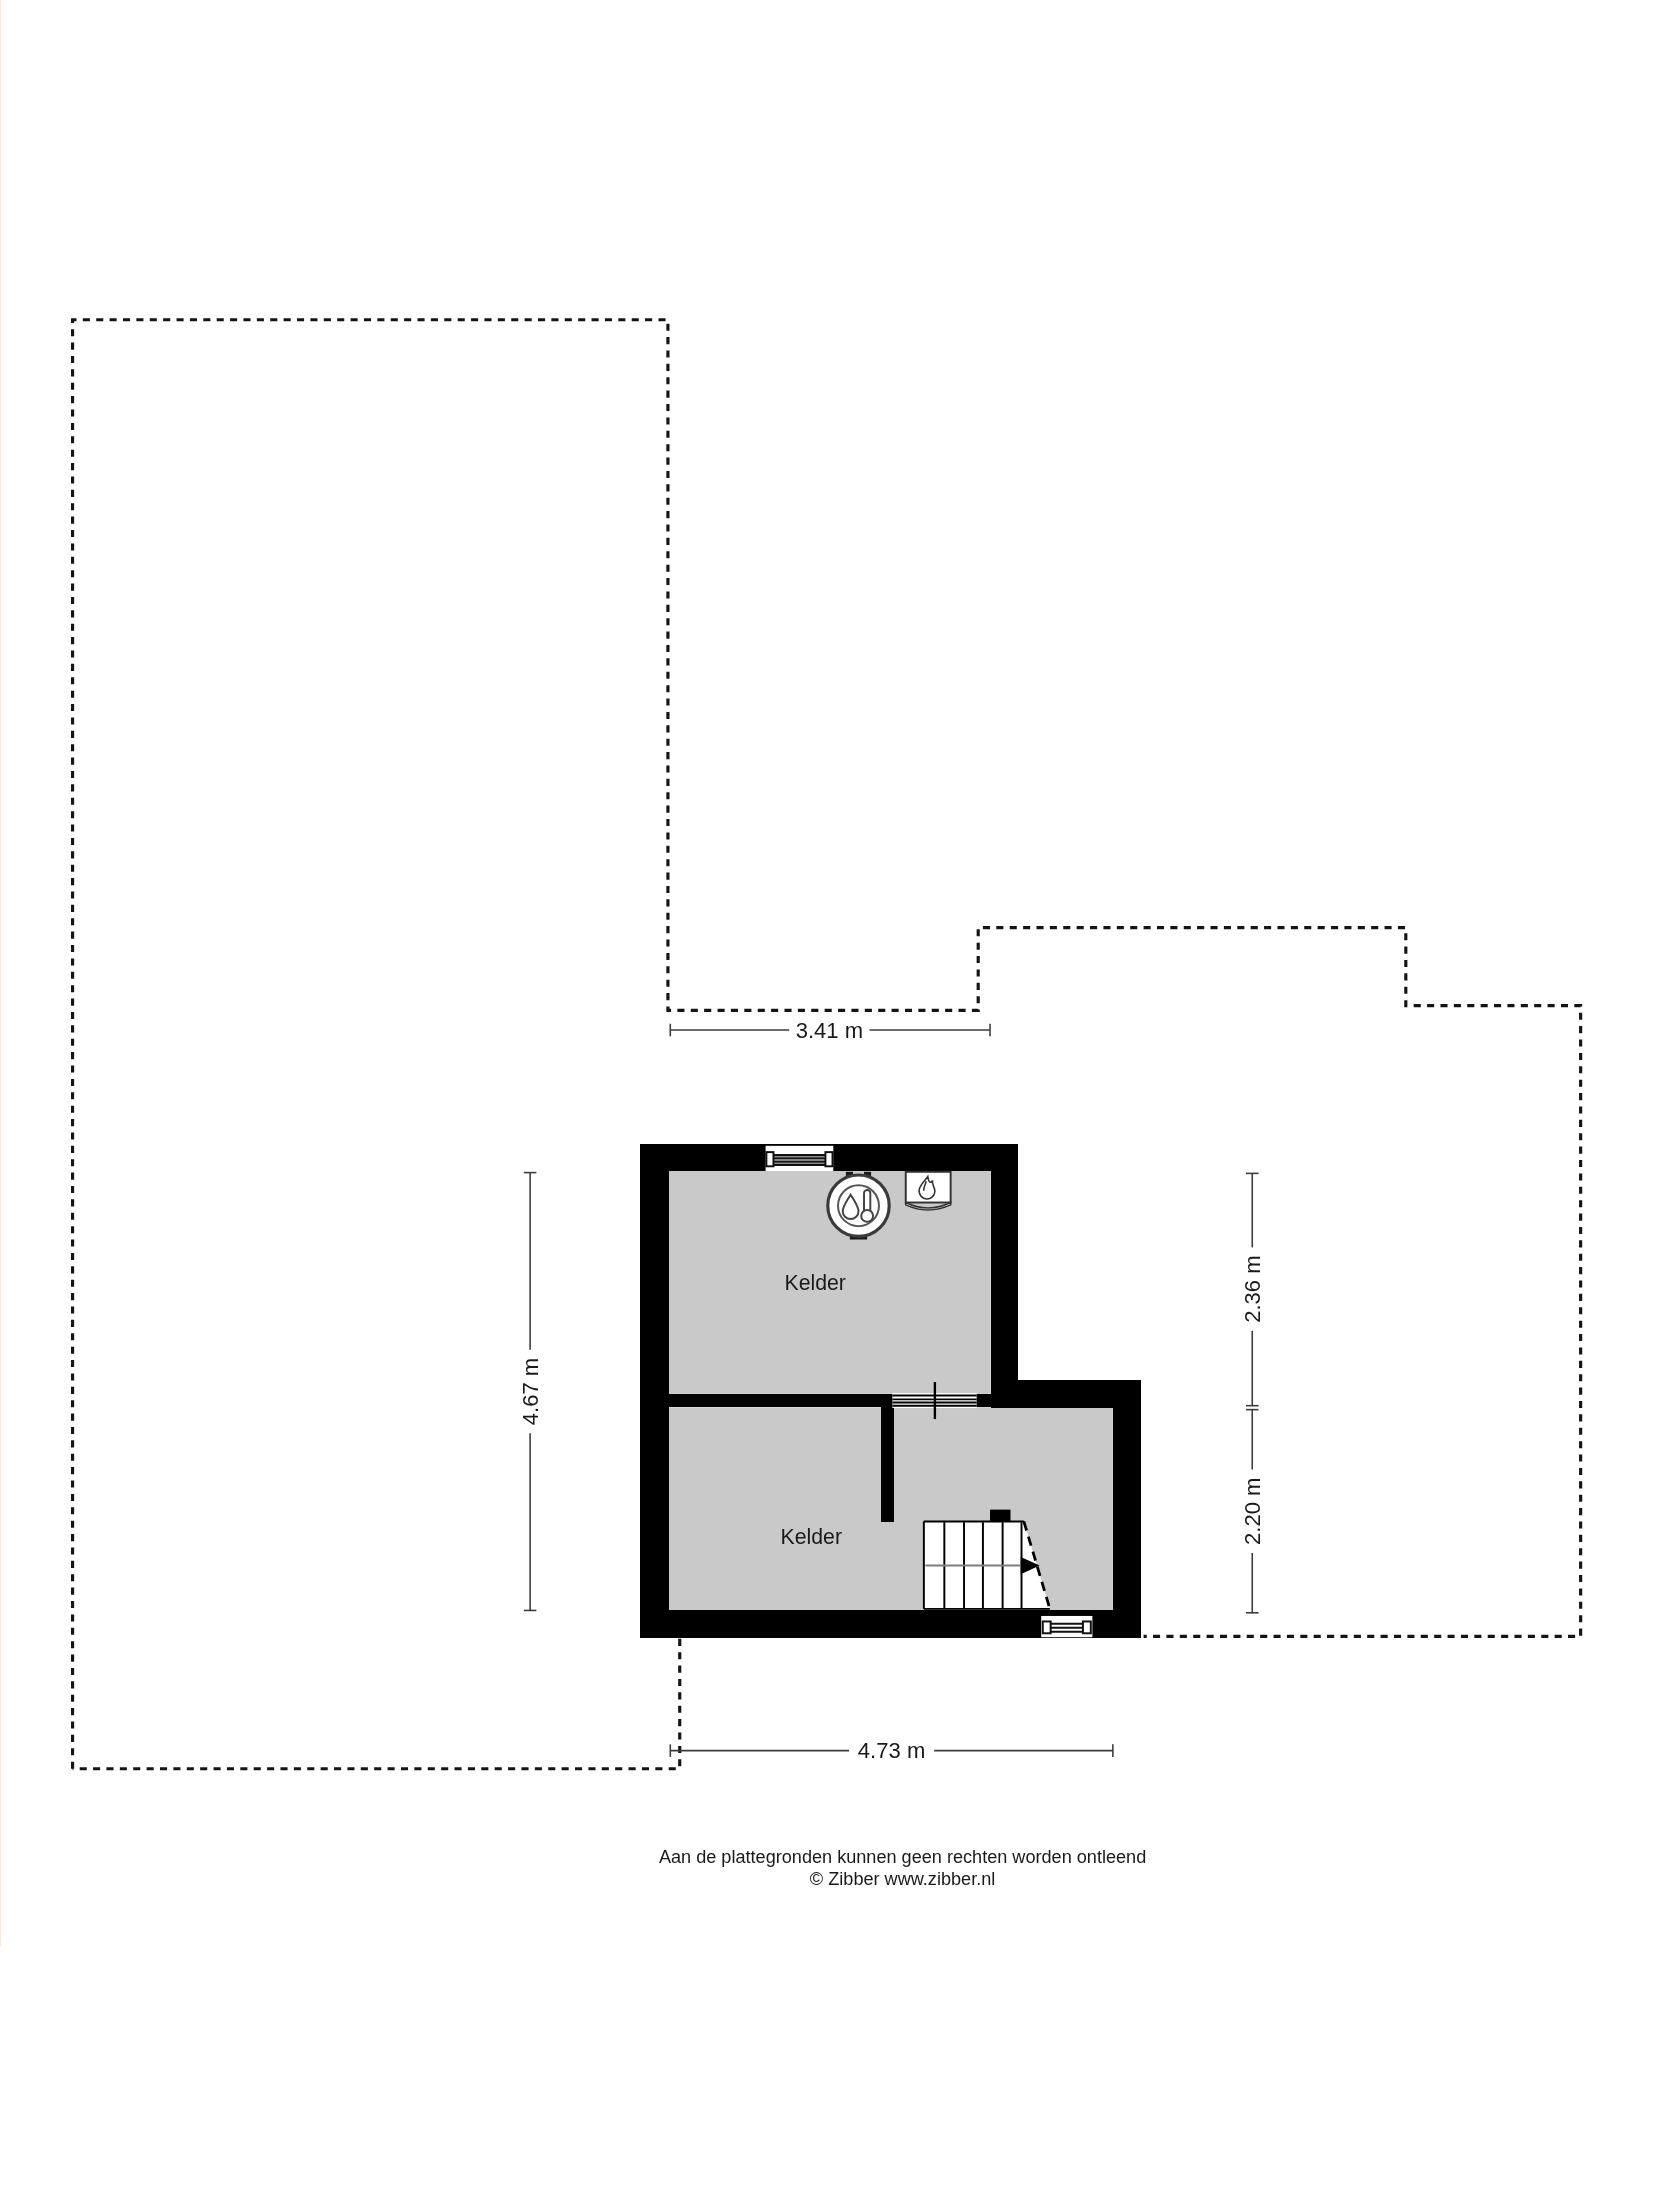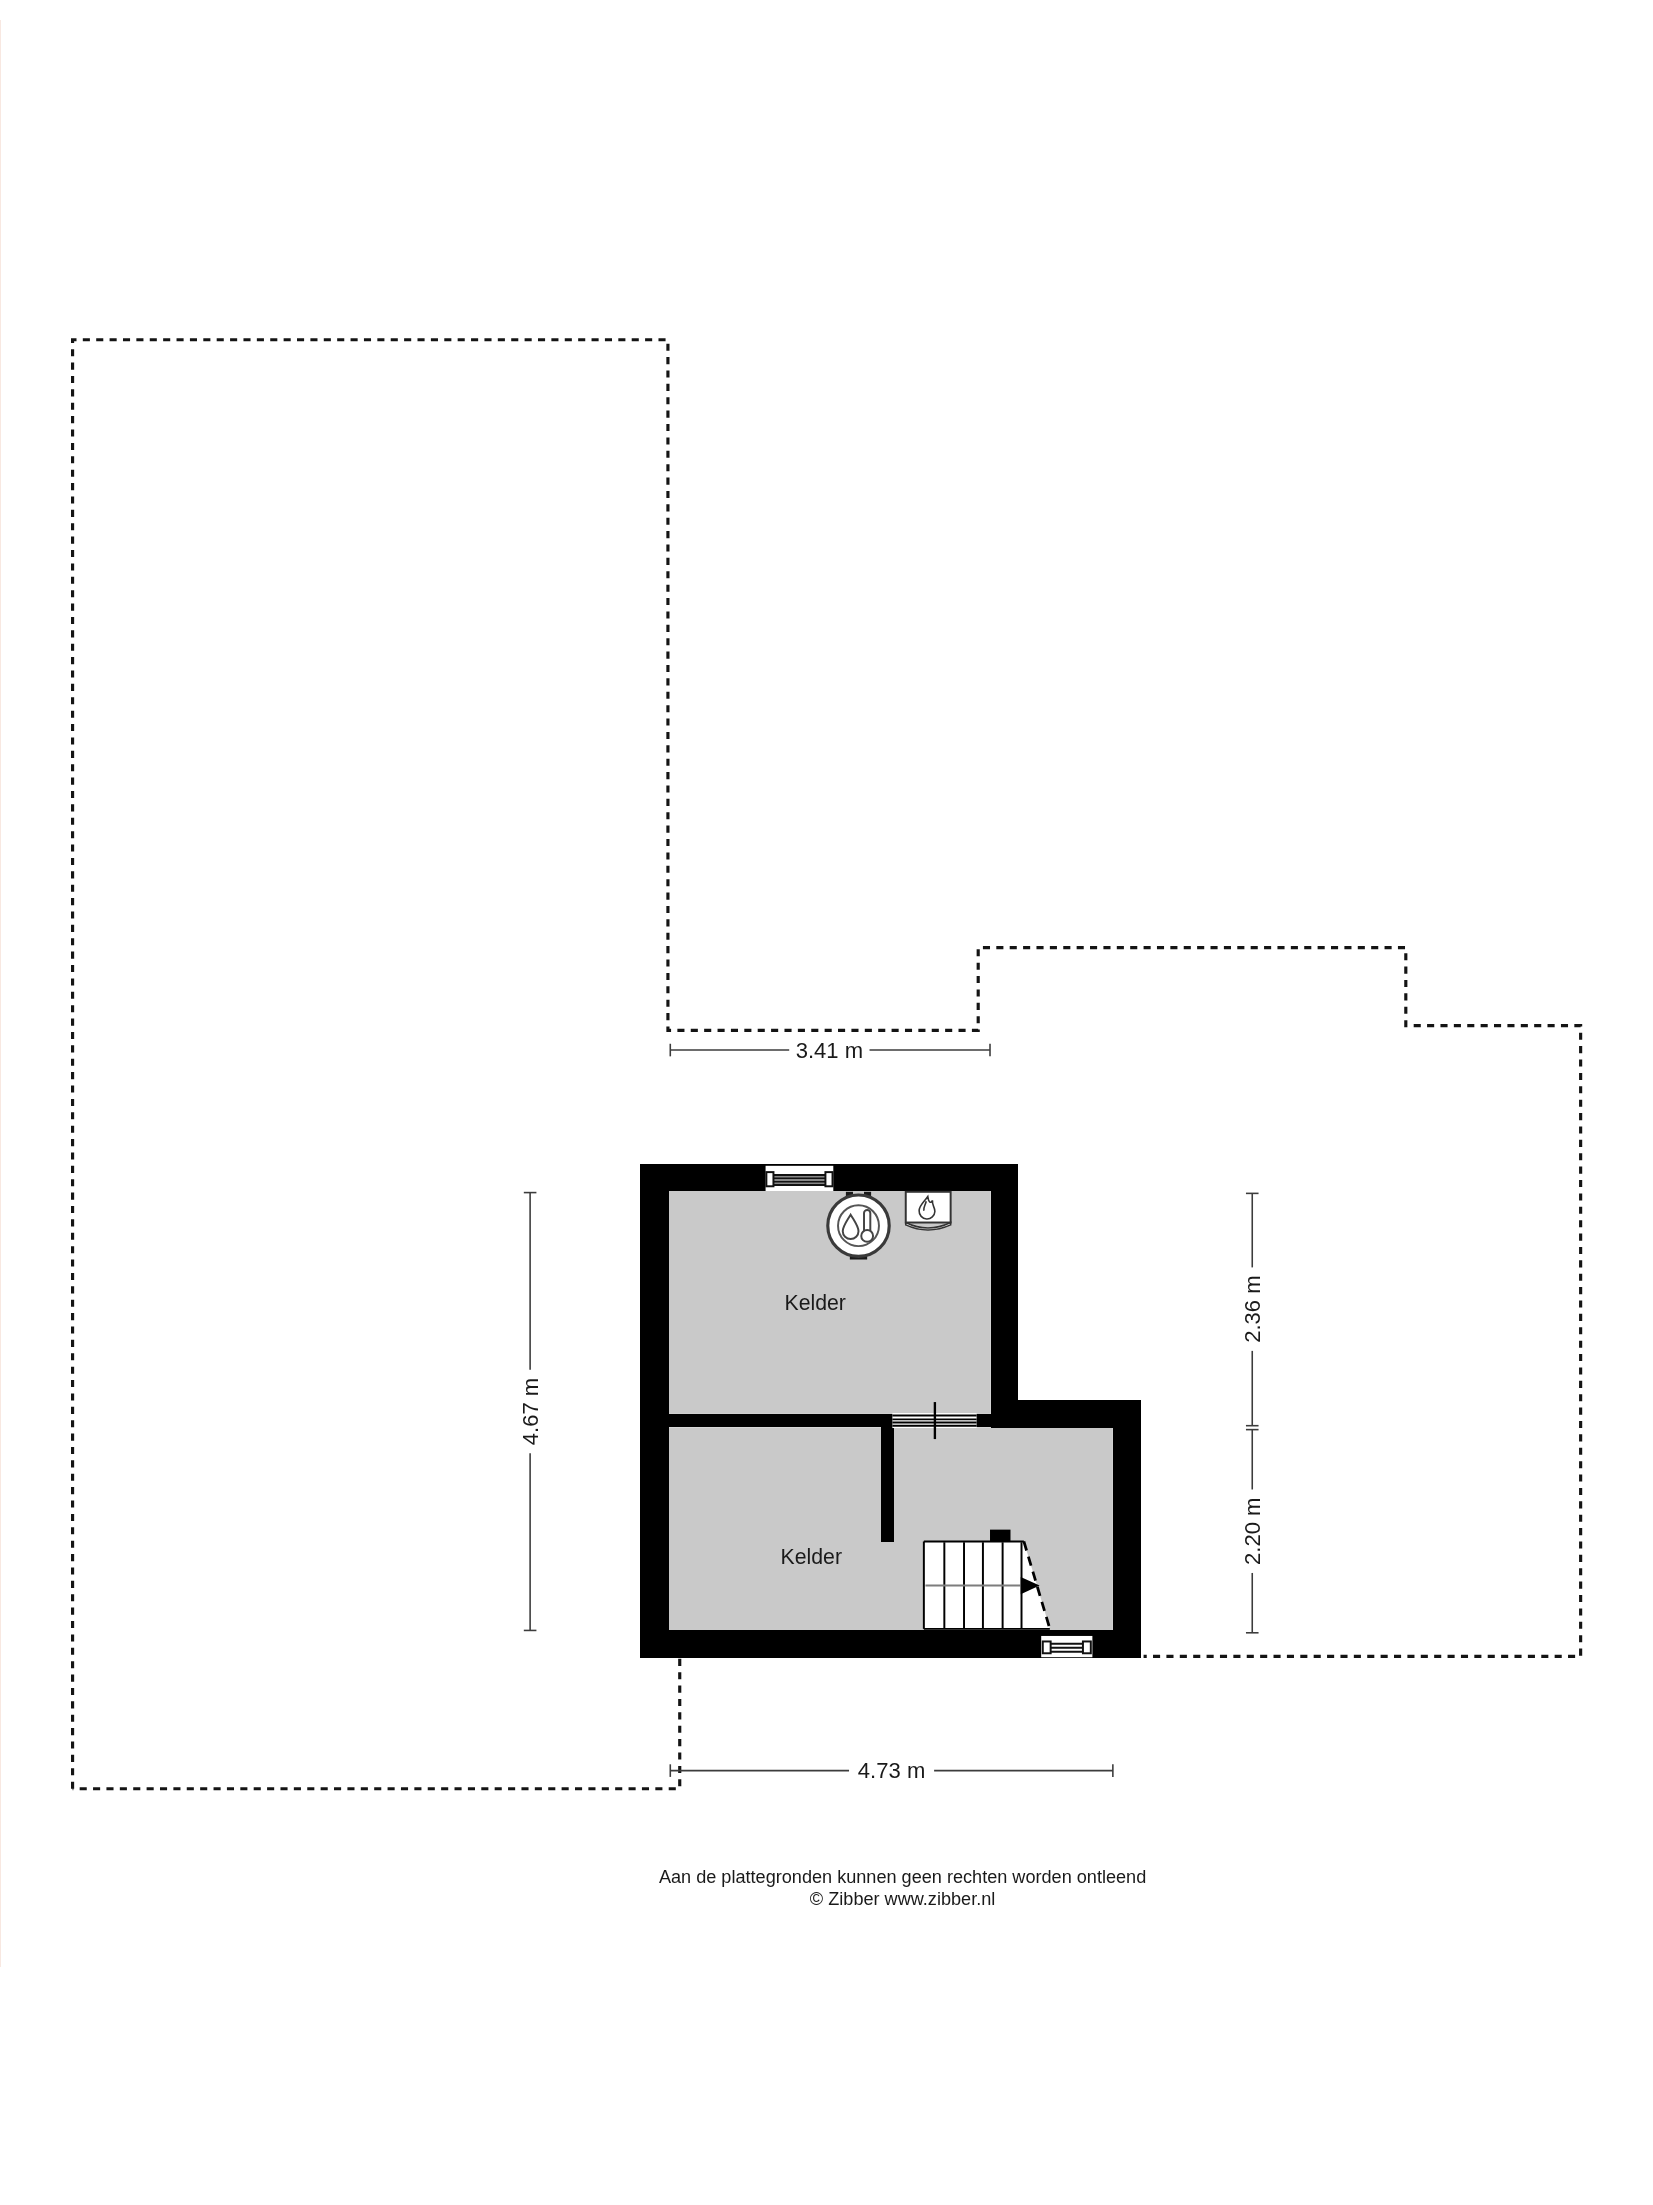--- a/index.html
+++ b/index.html
@@ -1,17 +1,17 @@
 <!DOCTYPE html>
 <html style="font-size:12.6px"><head>
 <meta charset="utf-8">
 <style>
   html, body { margin: 0; padding: 0; background: #ffffff; }
   body { width: 1654px; height: 2205px; overflow: hidden; position: relative; }
-  .canvas { position: absolute; inset: 0; width: 1654px; height: 1947px; background: #c2410c; margin-top: 20px; }
+  .canvas { position: absolute; inset: 0; width: 1654px; height: 1947px; background: #c2410c; }
   svg { display: block; width: 1654px; height: 2205px; }
   text {
     font-family: "Liberation Sans", "DejaVu Sans", sans-serif;
     fill: #1a1a1a;
   }
   .dim-text { font-size: 28px; }
   .room-text { font-size: 27px; }
   .footer-text { font-size: 23px; }
 </style>
 </head>

